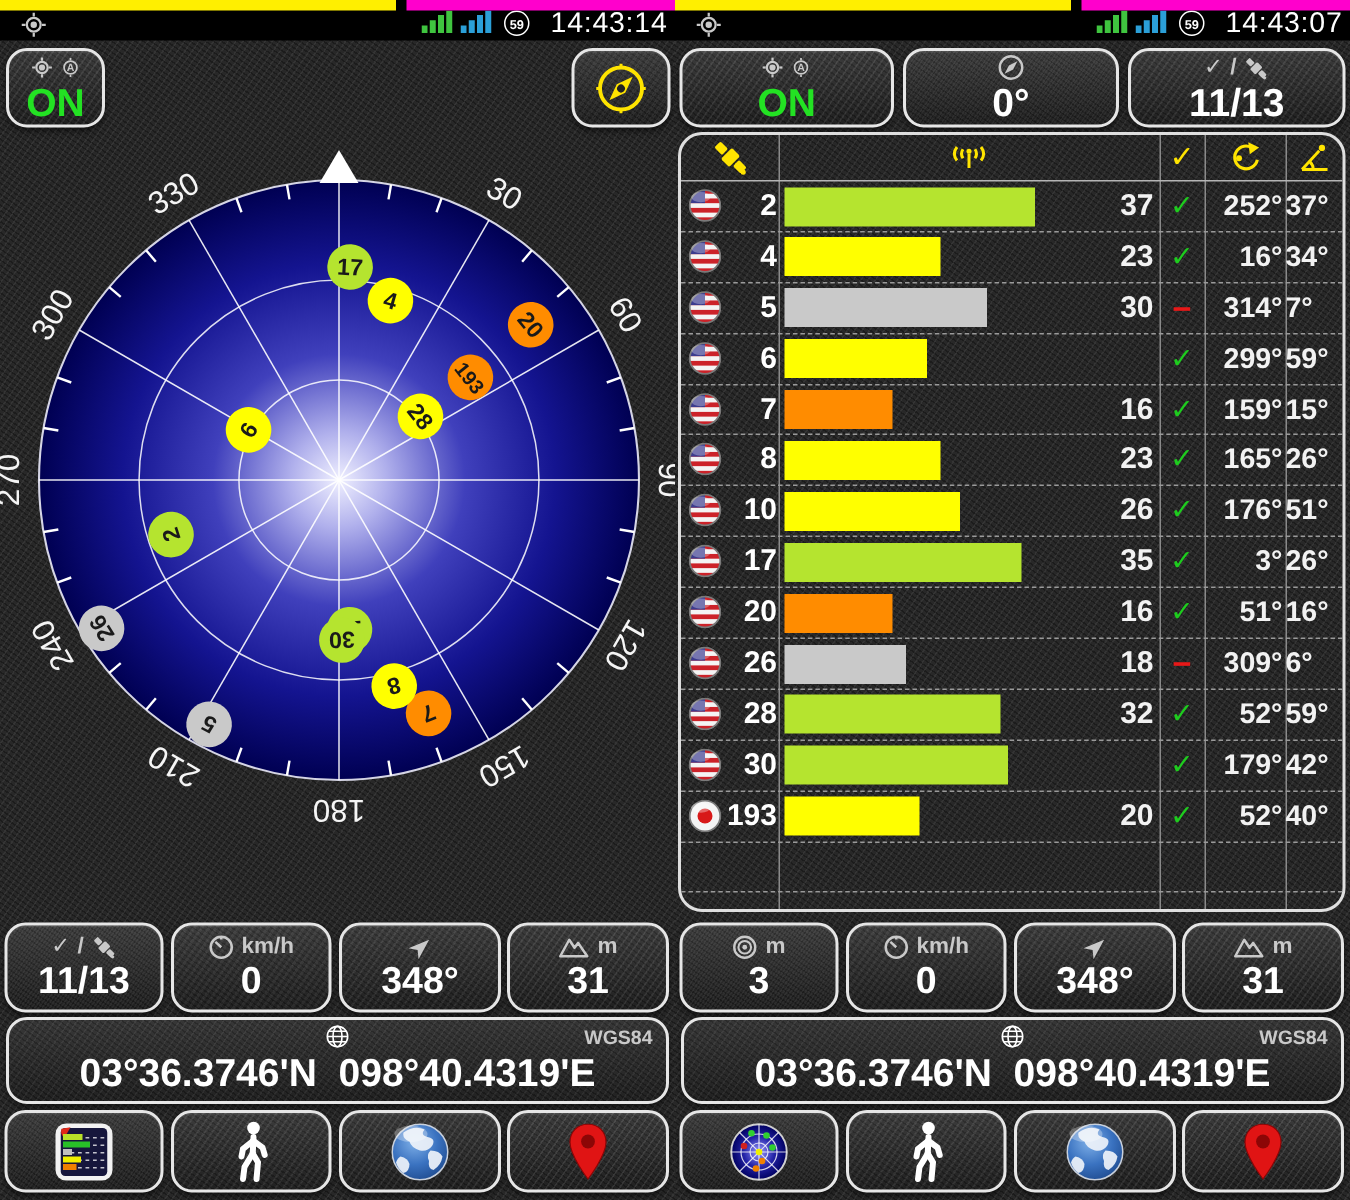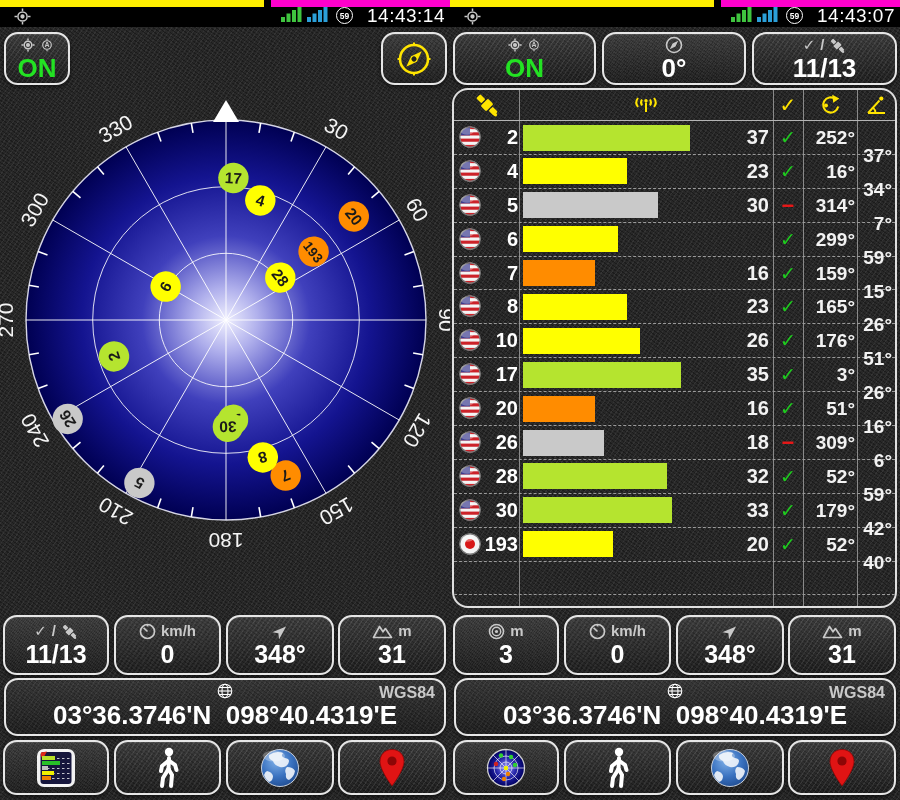--- a/index.html
+++ b/index.html
@@ -36,30 +36,30 @@
   #trows{position:absolute;left:0;top:31px;width:441px}
   .trow{position:relative;height:32.9px;border-bottom:1px dashed #9a9a9a}
   .c-flag{position:absolute;left:5px;top:5px;width:22px;height:22px;line-height:0}
   .c-prn{position:absolute;left:24px;top:0;width:40px;text-align:right;color:#fff;font-size:20px;font-weight:bold;line-height:33px}
   .c-bar{position:absolute;left:69px;top:3.5px;height:26px}
   .c-snr{position:absolute;left:215px;top:0;width:100px;text-align:right;color:#f2f2f2;font-size:20px;font-weight:bold;line-height:33px}
   .c-used{position:absolute;left:319px;top:0;width:30px;text-align:center;font-size:19px;font-weight:bold;line-height:33px}
   .c-used.yes{color:#1ecc1e}
   .c-used.no{color:#e81818;font-size:22px}
   .c-az{position:absolute;left:349px;top:0;width:52px;text-align:right;color:#f2f2f2;font-size:19px;font-weight:bold;line-height:33px}
-  .c-el{position:absolute;left:403px;top:18px;width:35px;text-align:right;color:#f2f2f2;font-size:19px;font-weight:bold;line-height:33px}
+  .c-el{position:absolute;left:403px;top:0;width:35px;text-align:left;color:#f2f2f2;font-size:19px;font-weight:bold;line-height:33px}
   
   .stat{top:615px;height:60px}
   .stat .val{font-size:25px;line-height:27px}
   .coordbar{position:absolute;left:4px;top:678px;width:442px;height:58px;box-sizing:border-box;
     border:2px solid #e6e6e6;border-radius:14px;
     background-image:linear-gradient(180deg,rgba(255,255,255,.07),rgba(0,0,0,.15));
     box-shadow:0 2px 4px rgba(0,0,0,.5)}
   .coordbar .globe{position:absolute;top:3px;left:50%;transform:translateX(-50%);line-height:0}
-  .coordbar .datum{position:absolute;top:4px;right:9px;color:#c9c9c9;font-size:16px;font-weight:bold}
+  .coordbar .datum{position:absolute;top:4px;right:9px;color:#c9c9c9;font-size:13px;font-weight:bold}
   .coordbar .coords{position:absolute;left:0;right:0;top:20px;text-align:center;color:#fff;
     font-size:26px;font-weight:bold;white-space:pre}
   .navbtn{top:740px;height:55px}
   .icon{display:inline-block;line-height:0}
   #skyplot{position:absolute;left:0;top:0;width:450px;height:800px;pointer-events:none;z-index:1}
 </style>
 </head>
 <body>
 
 <svg width="0" height="0" style="position:absolute">
@@ -718,21 +718,20 @@
                 <rect x="0" y="6.3" width="22" height="3.15" fill="#cc2229"></rect>
                 <rect x="0" y="12.6" width="22" height="3.15" fill="#cc2229"></rect>
                 <rect x="0" y="18.9" width="22" height="3.15" fill="#cc2229"></rect>
                 <rect x="0" y="0" width="11" height="9.4" fill="#3c3b8e"></rect>
               </g>
               <circle cx="11" cy="11" r="10.2" fill="none" stroke="#7a7a7a" stroke-width="1.2"></circle>
               <ellipse cx="8.2" cy="5.4" rx="6.4" ry="3.4" fill="rgba(255,255,255,0.30)"></ellipse>
             </svg></span>
           <span class="c-prn">30</span>
           <span class="c-bar" style="width:149px;background:#b5e42f"></span>
-          <span class="c-snr">33</span>
           <span class="c-used yes">✓</span>
           <span class="c-az">179°</span>
           <span class="c-el">42°</span>
         </div>
         <div class="trow">
           <span class="c-flag"><svg width="22" height="22" viewBox="0 0 22 22">
               <g clip-path="url(#fc)">
                 <rect width="22" height="22" fill="#f4f4f4"></rect>
                 <circle cx="11" cy="11" r="5" fill="#d81818"></circle>
               </g>

